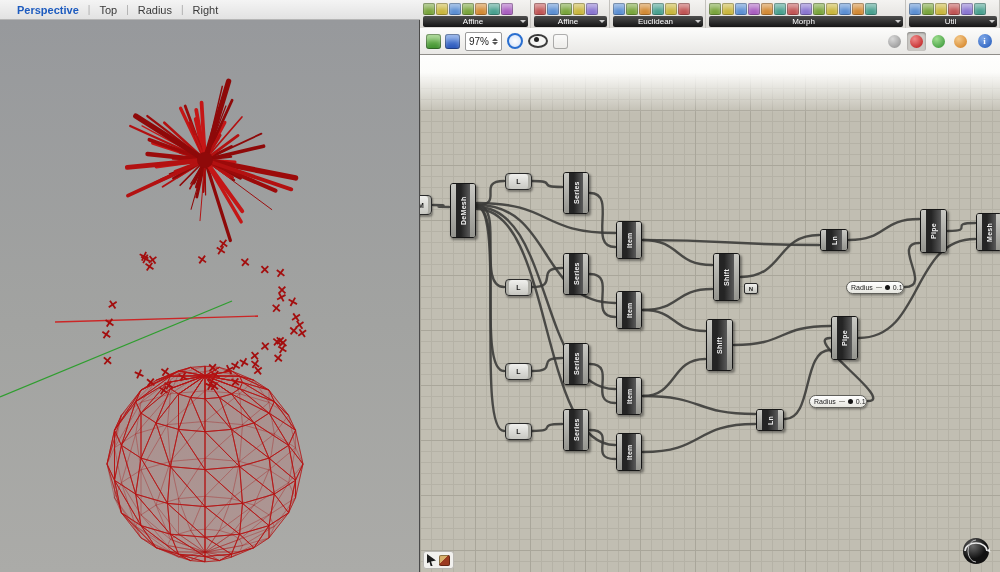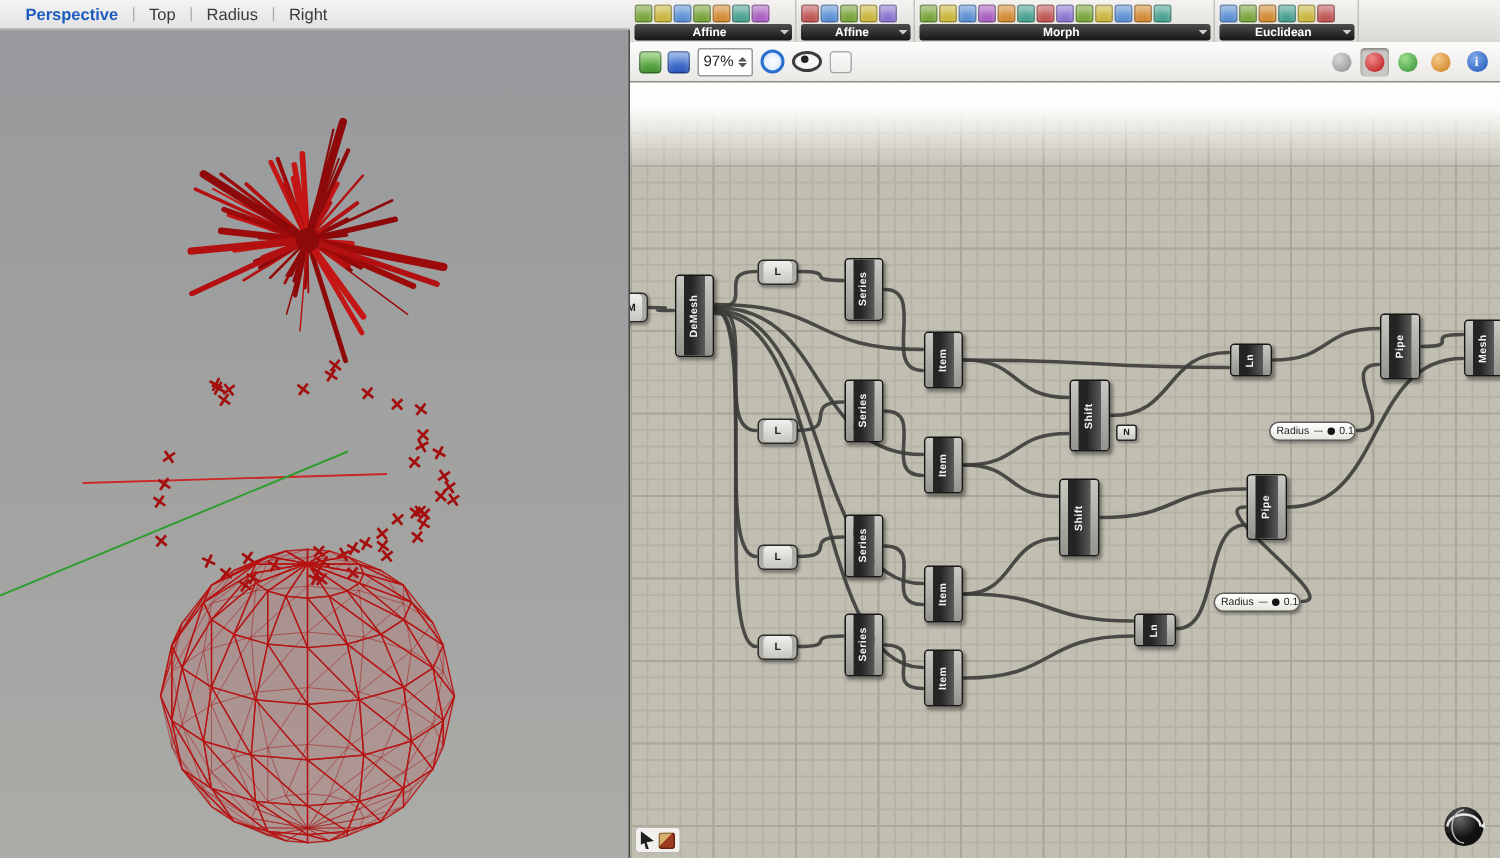--- a/index.html
+++ b/index.html
@@ -13,21 +13,21 @@
   .vp-sep{color:#aaa;font-size:10px;}
   .viewport{position:absolute;left:0;top:20px;right:0;bottom:0;background:linear-gradient(180deg,#97999c 0%,#a2a3a1 55%,#ababa8 100%);border-right:1px solid #4a4a4a;}
   .viewport svg{position:absolute;left:0;top:0;}
 
   
   .gh-pane{position:absolute;left:420px;top:0;width:580px;height:572px;background:#e6e4e0;}
   .ribbon{position:absolute;left:0;top:0;right:0;height:28px;background:linear-gradient(#f4f3f1,#dcdad6);border-bottom:1px solid #a9a7a3;display:flex;overflow:hidden;}
   .ribbon-group{box-sizing:border-box;display:flex;flex-direction:column;border-right:1px solid #c3c1bd;padding:1px 2px 1px 3px;flex:0 0 auto;}
   .ribbon-icons{flex:1;display:flex;align-items:center;gap:1px;overflow:hidden;}
   .ribbon-icon{width:12px;height:12px;border-radius:2px;flex:0 0 auto;box-shadow:inset 0 0 0 1px rgba(0,0,0,.25), inset 0 5px 4px rgba(255,255,255,.45);}
-  .ribbon-label{height:11px;border-radius:2px;background:linear-gradient(#4e4e4e,#151515);color:#fff;font-size:8px;display:flex;align-items:center;justify-content:center;position:relative;padding:0 9px 0 4px;font-weight:bold;}
+  .ribbon-label{height:11px;border-radius:2px;background:linear-gradient(#4e4e4e,#151515);color:#fff;font-size:8px;display:flex;align-items:center;justify-content:center;position:relative;padding:0 9px 0 4px;}
   .ribbon-label:after{content:"";position:absolute;right:2px;top:4px;border:3px solid transparent;border-top-color:#cfcfcf;}
 
   .toolbar2{position:absolute;left:0;top:28px;right:0;height:27px;background:linear-gradient(#fcfcfb,#e9e8e5);border-bottom:1px solid #8f8d89;display:flex;align-items:center;padding:0 6px;gap:5px;box-sizing:border-box;}
   .tb-icon{width:15px;height:15px;border-radius:3px;flex:0 0 auto;box-shadow:inset 0 0 0 1px rgba(0,0,0,.3), inset 0 6px 5px rgba(255,255,255,.4);}
   .ic-zoom-default{width:12px;height:12px;border-radius:50%;box-shadow:none;border:2px solid #2a6fd0;background:radial-gradient(#ffffff,#cfe0f8);position:relative;}
   .ic-preview-eye{width:16px;height:10px;border-radius:50%;box-shadow:none;border:2px solid #3c3c3c;background:#f6f6f4;position:relative;}
   .ic-preview-eye:after{content:"";position:absolute;left:4px;top:1px;width:5px;height:5px;border-radius:50%;background:#222;}
   .zoom-box{height:17px;background:#fff;border:1px solid #9a9a9a;border-radius:2px;display:flex;align-items:center;font-size:10px;color:#222;padding:0 3px;gap:3px;}
   .zoom-spin{display:flex;flex-direction:column;gap:1px;}
   .zoom-spin i{border:3px solid transparent;display:block;width:0;height:0;}
@@ -615,48 +615,59 @@
         <div class="ribbon-group" style="width: 79px;">
           <div class="ribbon-icons">
             <span class="ribbon-icon" style="background: rgb(192, 85, 85);"></span>
             <span class="ribbon-icon" style="background: rgb(92, 143, 210);"></span>
             <span class="ribbon-icon" style="background: rgb(121, 164, 60);"></span>
             <span class="ribbon-icon" style="background: rgb(201, 182, 62);"></span>
             <span class="ribbon-icon" style="background: rgb(138, 118, 208);"></span>
           </div>
           <div class="ribbon-label">Affine</div>
         </div>
+        <div class="ribbon-group" style="width: 96px;">
+          <div class="ribbon-icons">
+            <span class="ribbon-icon" style="background: rgb(92, 143, 210);"></span>
+            <span class="ribbon-icon" style="background: rgb(121, 164, 60);"></span>
+            <span class="ribbon-icon" style="background: rgb(210, 138, 53);"></span>
+            <span class="ribbon-icon" style="background: rgb(73, 160, 143);"></span>
+            <span class="ribbon-icon" style="background: rgb(201, 182, 62);"></span>
+            <span class="ribbon-icon" style="background: rgb(192, 85, 85);"></span>
+          </div>
+          <div class="ribbon-label">Euclidean</div>
+        </div>
         <div class="ribbon-group" style="width: 200px;">
           <div class="ribbon-icons">
             <span class="ribbon-icon" style="background: rgb(121, 164, 60);"></span>
             <span class="ribbon-icon" style="background: rgb(201, 182, 62);"></span>
             <span class="ribbon-icon" style="background: rgb(92, 143, 210);"></span>
             <span class="ribbon-icon" style="background: rgb(169, 95, 192);"></span>
             <span class="ribbon-icon" style="background: rgb(210, 138, 53);"></span>
             <span class="ribbon-icon" style="background: rgb(73, 160, 143);"></span>
             <span class="ribbon-icon" style="background: rgb(192, 85, 85);"></span>
             <span class="ribbon-icon" style="background: rgb(138, 118, 208);"></span>
             <span class="ribbon-icon" style="background: rgb(121, 164, 60);"></span>
             <span class="ribbon-icon" style="background: rgb(201, 182, 62);"></span>
             <span class="ribbon-icon" style="background: rgb(92, 143, 210);"></span>
             <span class="ribbon-icon" style="background: rgb(210, 138, 53);"></span>
             <span class="ribbon-icon" style="background: rgb(73, 160, 143);"></span>
           </div>
           <div class="ribbon-label">Morph</div>
         </div>
-        <div class="ribbon-group" style="width: 96px;">
+        <div class="ribbon-group" style="width: 94px;">
           <div class="ribbon-icons">
             <span class="ribbon-icon" style="background: rgb(92, 143, 210);"></span>
             <span class="ribbon-icon" style="background: rgb(121, 164, 60);"></span>
-            <span class="ribbon-icon" style="background: rgb(210, 138, 53);"></span>
-            <span class="ribbon-icon" style="background: rgb(73, 160, 143);"></span>
             <span class="ribbon-icon" style="background: rgb(201, 182, 62);"></span>
             <span class="ribbon-icon" style="background: rgb(192, 85, 85);"></span>
+            <span class="ribbon-icon" style="background: rgb(138, 118, 208);"></span>
+            <span class="ribbon-icon" style="background: rgb(73, 160, 143);"></span>
           </div>
-          <div class="ribbon-label">Euclidean</div>
+          <div class="ribbon-label">Util</div>
         </div>
       </div>
 
     <div class="toolbar2" id="toolbar2">
       <span id="file-icons" style="display:flex;gap:4px;">
           <span class="tb-icon" style="background: linear-gradient(rgb(124, 195, 90), rgb(63, 143, 47));"></span>
           <span class="tb-icon" style="background: linear-gradient(rgb(93, 141, 224), rgb(42, 85, 184));"></span>
         </span>
       <span class="zoom-box">
         <span>97%</span>

